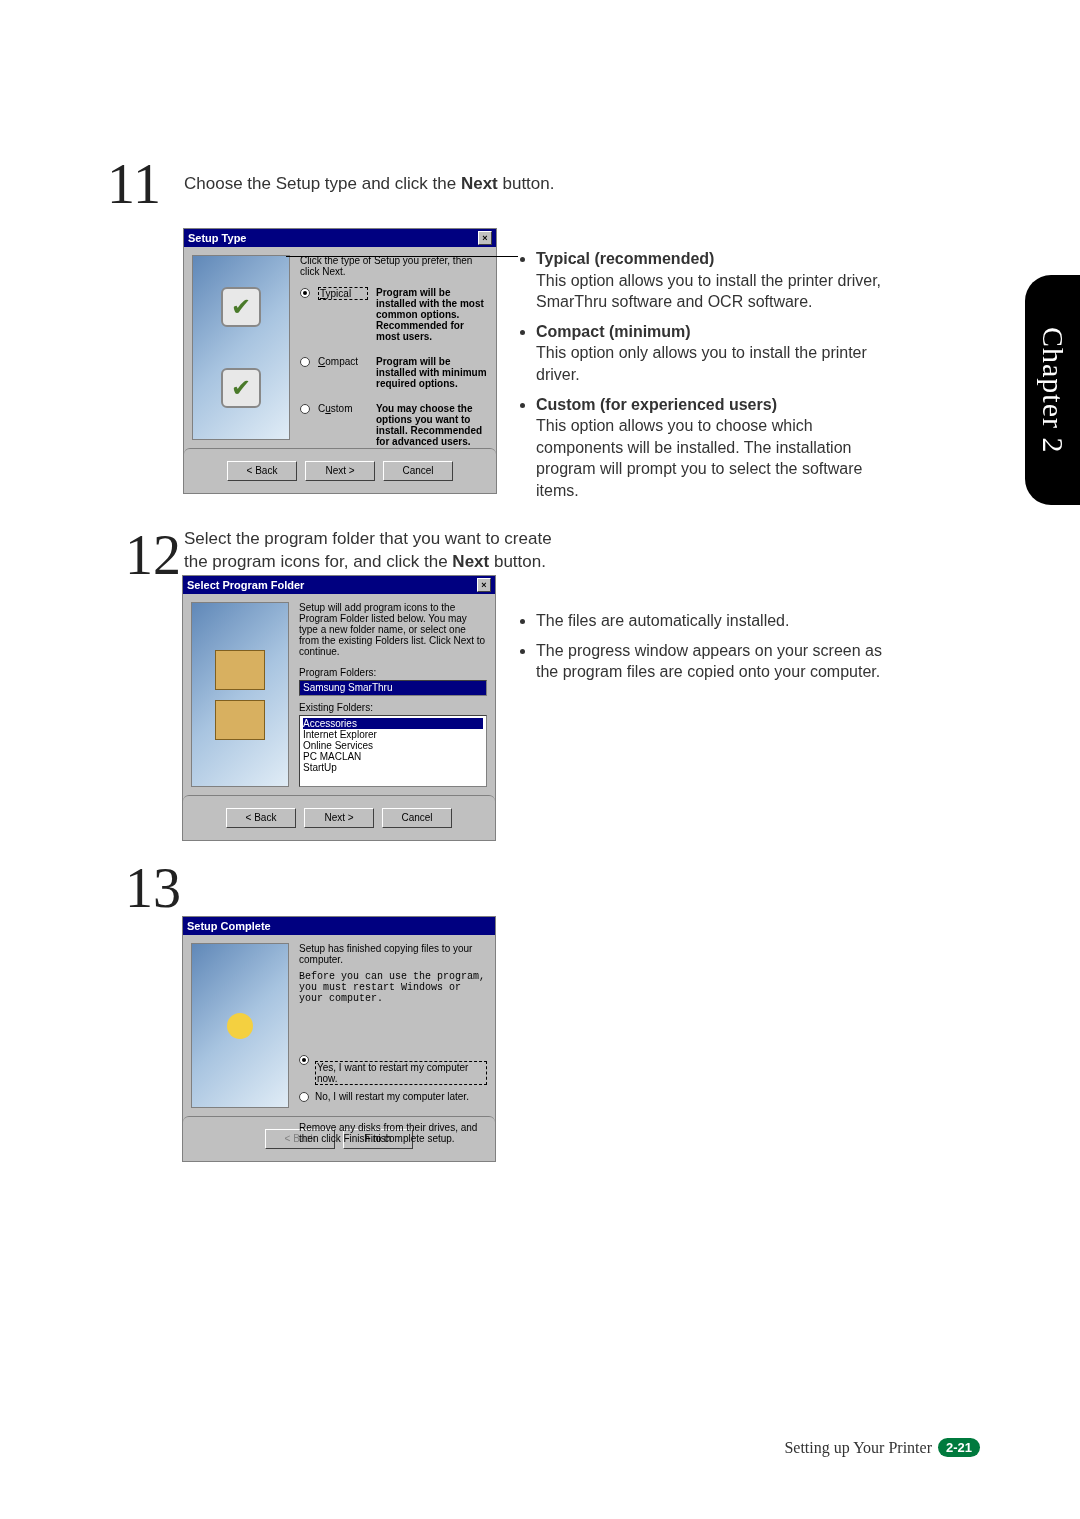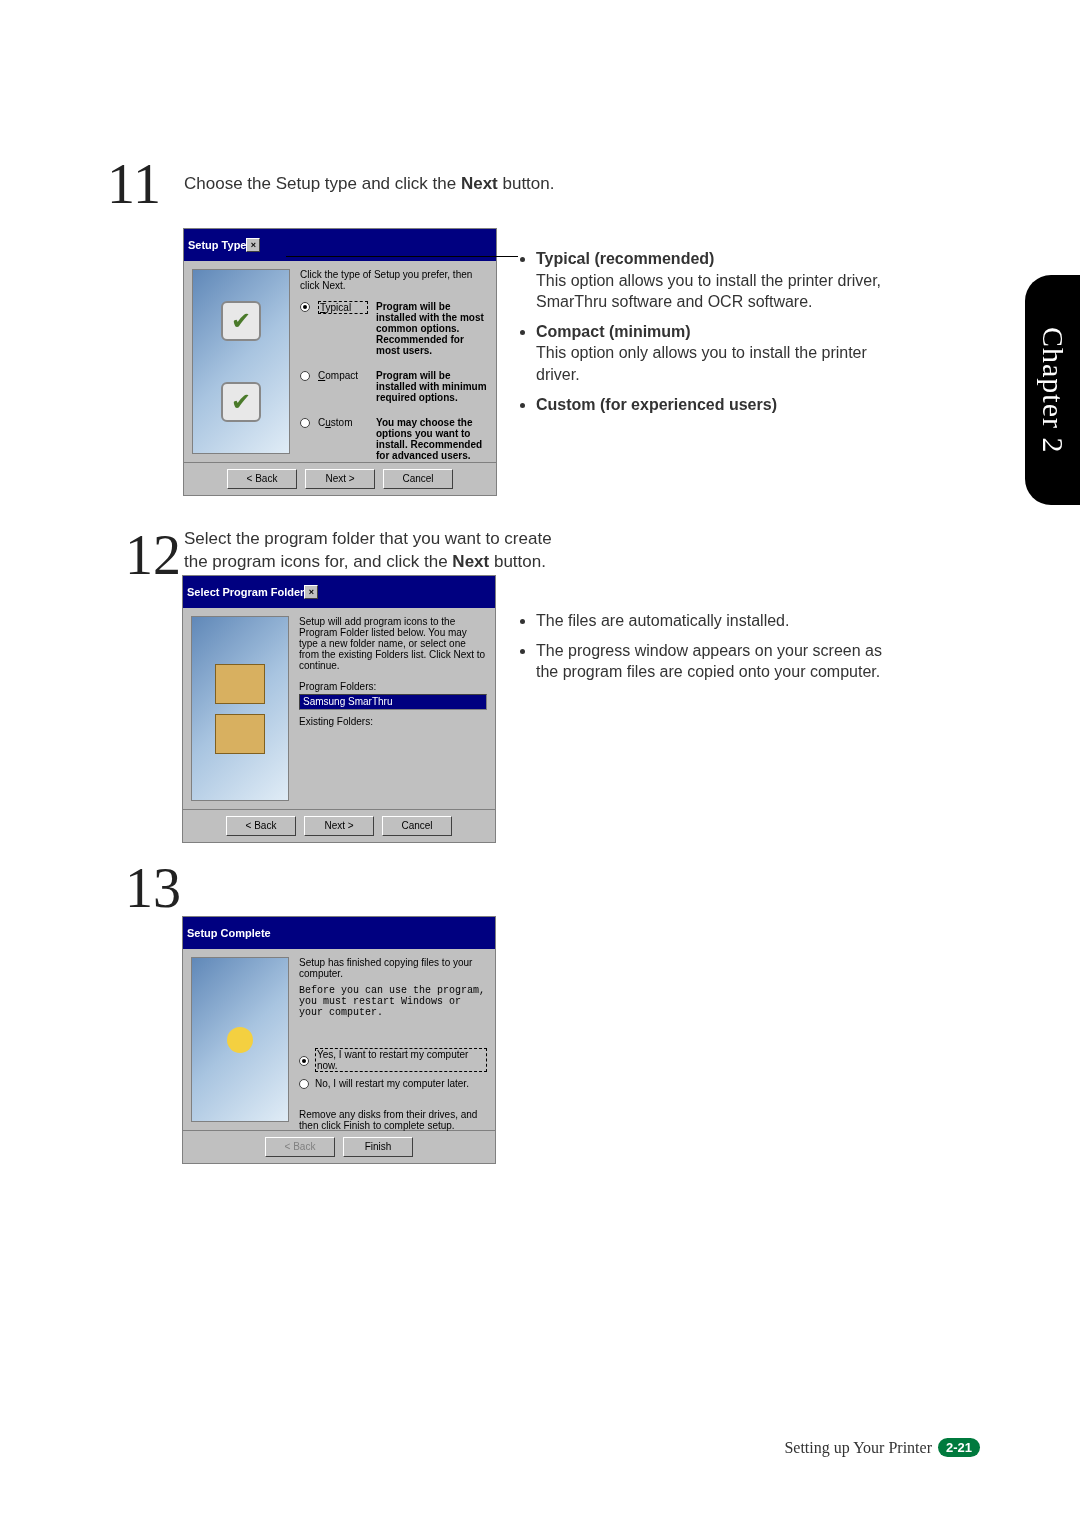--- a/index.html
+++ b/index.html
@@ -44,24 +44,25 @@
     border: 1px solid #808080;
     font-family: Tahoma, Arial, sans-serif;
     font-size: 10px;
     color: #000;
   }
   .titlebar {
     background: #000080;
     color: #fff;
     font-size: 11px;
     font-weight: bold;
-    height: 32px;
+    height: 18px;
     line-height: 18px;
     padding: 0 4px;
     display: flex;
+    justify-content: space-between;
     align-items: center;
   }
   .close-btn {
     width: 14px; height: 14px;
     background: #c0c0c0;
     border: 1px solid #fff;
     border-right-color: #404040;
     border-bottom-color: #404040;
     font-size: 9px;
     line-height: 12px;
@@ -103,21 +104,21 @@
   .dialog-right { position: absolute; left: 116px; top: 8px; right: 8px; }
   .dlg-instr { font-size: 10px; margin-bottom: 10px; }
 
   .opt-row { display: flex; align-items: flex-start; margin-bottom: 14px; gap: 8px; }
   .radio { width: 10px; height: 10px; border: 1px solid #404040; border-radius: 50%; background: #fff; display: inline-flex; align-items: center; justify-content: center; flex-shrink: 0; margin-top: 1px; }
   .radio.selected::after { content: ""; width: 4px; height: 4px; background: #000; border-radius: 50%; }
   .opt-label { font-size: 10px; width: 50px; flex-shrink: 0; }
   .opt-label.boxed { border: 1px dashed #000; padding: 0 1px; }
   .opt-desc { font-size: 10px; flex: 1; font-weight: bold; }
 
-  .btn-row { display: flex; justify-content: center; gap: 8px; padding: 6px; border-top: 1px solid #808080; }
+  .btn-row { display: flex; justify-content: center; gap: 8px; padding: 12px; border-top: 1px solid #808080; border-radius: 6px; }
   .win-btn {
     width: 70px; height: 20px;
     background: #c0c0c0;
     border: 1px solid #fff;
     border-right-color: #404040;
     border-bottom-color: #404040;
     font-size: 10px;
     text-align: center; line-height: 18px;
   }
   .win-btn.disabled { color: #808080; }
@@ -247,20 +248,21 @@
       <li>
         <b>Typical (recommended)</b><br>
         <span>This option allows you to install the printer driver, SmarThru software and OCR software.</span>
       </li>
       <li>
         <b>Compact (minimum)</b><br>
         <span>This option only allows you to install the printer driver.</span>
       </li>
       <li>
         <b>Custom (for experienced users)</b><br>
+        <span>This option allows you to choose which components will be installed. The installation program will prompt you to select the software items.</span>
       </li>
     </ul>
   </div>
 
   <div class="step-num num-12">12</div>
   <div class="step-text step12-text">
     <span>Select the program folder that you want to create</span><br>
     <span>the program icons for, and click the </span><b>Next</b><span> button.</span>
   </div>
 
@@ -273,20 +275,27 @@
       <div class="wiz-img-folder">
         <div class="folder-shape"></div>
         <div style="height:10px"></div>
         <div class="folder-shape"></div>
       </div>
       <div class="dialog-right" style="top:8px;">
         <div class="dlg-instr">Setup will add program icons to the Program Folder listed below. You may type a new folder name, or select one from the existing Folders list. Click Next to continue.</div>
         <div style="font-size:10px; margin-bottom:2px;">Program Folders:</div>
         <div class="prog-input highlight">Samsung SmarThru</div>
         <div style="font-size:10px; margin-bottom:2px;">Existing Folders:</div>
+        <div class="listbox">
+          <div class="selected">Accessories</div>
+          <div>Internet Explorer</div>
+          <div>Online Services</div>
+          <div>PC MACLAN</div>
+          <div>StartUp</div>
+        </div>
       </div>
     </div>
     <div class="btn-row">
       <div class="win-btn">&lt; Back</div>
       <div class="win-btn">Next &gt;</div>
       <div class="win-btn">Cancel</div>
     </div>
   </div>
 
   <div class="side-col side-2">
@@ -306,21 +315,21 @@
       <div class="wiz-img-sun">
         <div class="sun">
           <div class="sun-core"></div>
         </div>
       </div>
       <div class="dialog-right" style="top:8px;">
         <div style="font-size:10px; margin-bottom:6px;">Setup has finished copying files to your computer.</div>
         <div style="font-size:10px; margin-bottom:30px;font-family:Liberation Mono, monospace;">Before you can use the program, you must restart Windows or your computer.</div>
         <div style="display:flex; align-items:center; gap:6px; margin-bottom:6px;">
           <span class="radio selected"></span>
-          <span style="font-size:10px; border:1px dashed #000; padding:0 1px;">Yes, I want to restart my computer now.</span>
+          <span style="font-size:10px; border:1px dashed #000; padding:0 1px;margin-top:27px;">Yes, I want to restart my computer now.</span>
         </div>
         <div style="display:flex; align-items:center; gap:6px; margin-bottom:20px;">
           <span class="radio"></span>
           <span style="font-size:10px;">No, I will restart my computer later.</span>
         </div>
         <div style="font-size:10px;">Remove any disks from their drives, and then click Finish to complete setup.</div>
       </div>
     </div>
     <div class="btn-row">
       <div class="win-btn disabled">&lt; Back</div>

